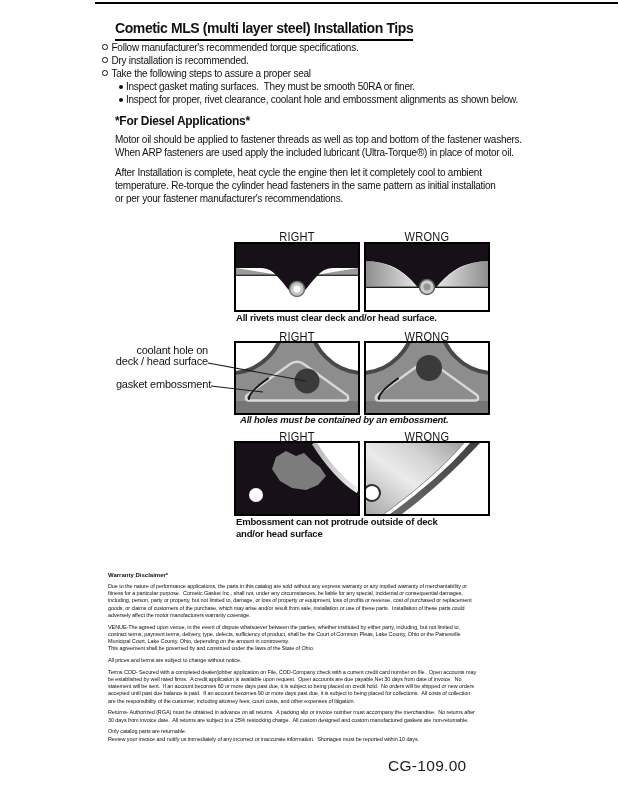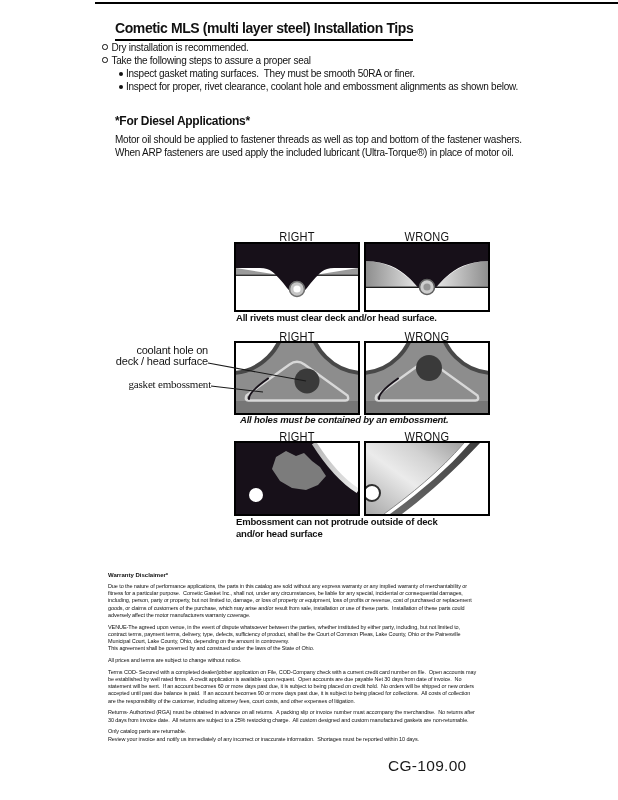--- a/index.html
+++ b/index.html
@@ -35,48 +35,52 @@
     transform:scaleX(0.85);
   }
   .panel {
     position:absolute; width:122px; border:2px solid #000; background:#fff; line-height:0;
   }
   .panel svg { display:block; }
   .caption { position:absolute; font-size:9.5px; font-weight:bold; letter-spacing:-0.2px; line-height:11.5px; white-space:pre-line; }
 
   .anno { position:absolute; font-size:11px; letter-spacing:-0.2px; line-height:11px; text-align:right; white-space:pre-line; color:#141414; }
   .anno1 { left:90px; top:345px; width:118px; }
-  .anno2 { left:90px; top:379px; width:121px;font-family:Liberation Serif, serif; }
+  .anno2 { left:90px; top:379px; width:121px; }
   .leader-overlay { position:absolute; left:200px; top:340px; pointer-events:none; }
 
   .legal { position:absolute; left:108px; top:572px; width:440px; }
   .legal h3 { margin:0 0 5px 0; font-size:6px; font-weight:bold; }
   .legal p { margin:0 0 4.6px 0; font-size:5.5px; line-height:7.2px; letter-spacing:-0.1px; white-space:pre; }
 
   .footer-code { position:absolute; left:388px; top:757px; font-size:15.5px; letter-spacing:0.3px; color:#1a1a1a; }
 </style>
 </head>
 <body>
 
 <div class="page">
 
   <div class="topline"></div>
 
   <h1 class="title">Cometic MLS (multi layer steel) Installation Tips</h1>
 
   <div class="bullets">
+    <div class="b-row"><span class="mk-o"></span><span>Follow manufacturer's recommended torque specifications.</span></div>
     <div class="b-row"><span class="mk-o"></span><span>Dry installation is recommended.</span></div>
     <div class="b-row"><span class="mk-o"></span><span>Take the following steps to assure a proper seal</span></div>
     <div class="b-row sub"><span class="mk-dot"></span><span>Inspect gasket mating surfaces.  They must be smooth 50RA or finer.</span></div>
     <div class="b-row sub"><span class="mk-dot"></span><span>Inspect for proper, rivet clearance, coolant hole and embossment alignments as shown below.</span></div>
   </div>
 
   <h2 class="diesel-h">*For Diesel Applications*</h2>
   <p class="bodytxt p1">Motor oil should be applied to fastener threads as well as top and bottom of the fastener washers.
 When ARP fasteners are used apply the included lubricant (Ultra-Torque®) in place of motor oil.</p>
+  <p class="bodytxt p2">After Installation is complete, heat cycle the engine then let it completely cool to ambient
+temperature. Re-torque the cylinder head fasteners in the same pattern as initial installation
+or per your fastener manufacturer's recommendations.</p>
 
   <div class="dg-label" style="left:234px; top:229px;">RIGHT</div>
   <div class="dg-label" style="left:364px; top:229px;">WRONG</div>
 
   <div class="panel" style="left:234px; top:242px;">
     <svg width="122" height="66" viewBox="0 0 122 66">
       <rect width="122" height="66" fill="#ffffff"></rect>
       <polygon points="0,24 40,30.5 0,30.5" fill="#9b9b9b"></polygon>
       <polygon points="122,24 82,30.5 122,30.5" fill="#9b9b9b"></polygon>
       <rect x="0" y="30.5" width="122" height="1.4" fill="#1c1c1c"></rect>

